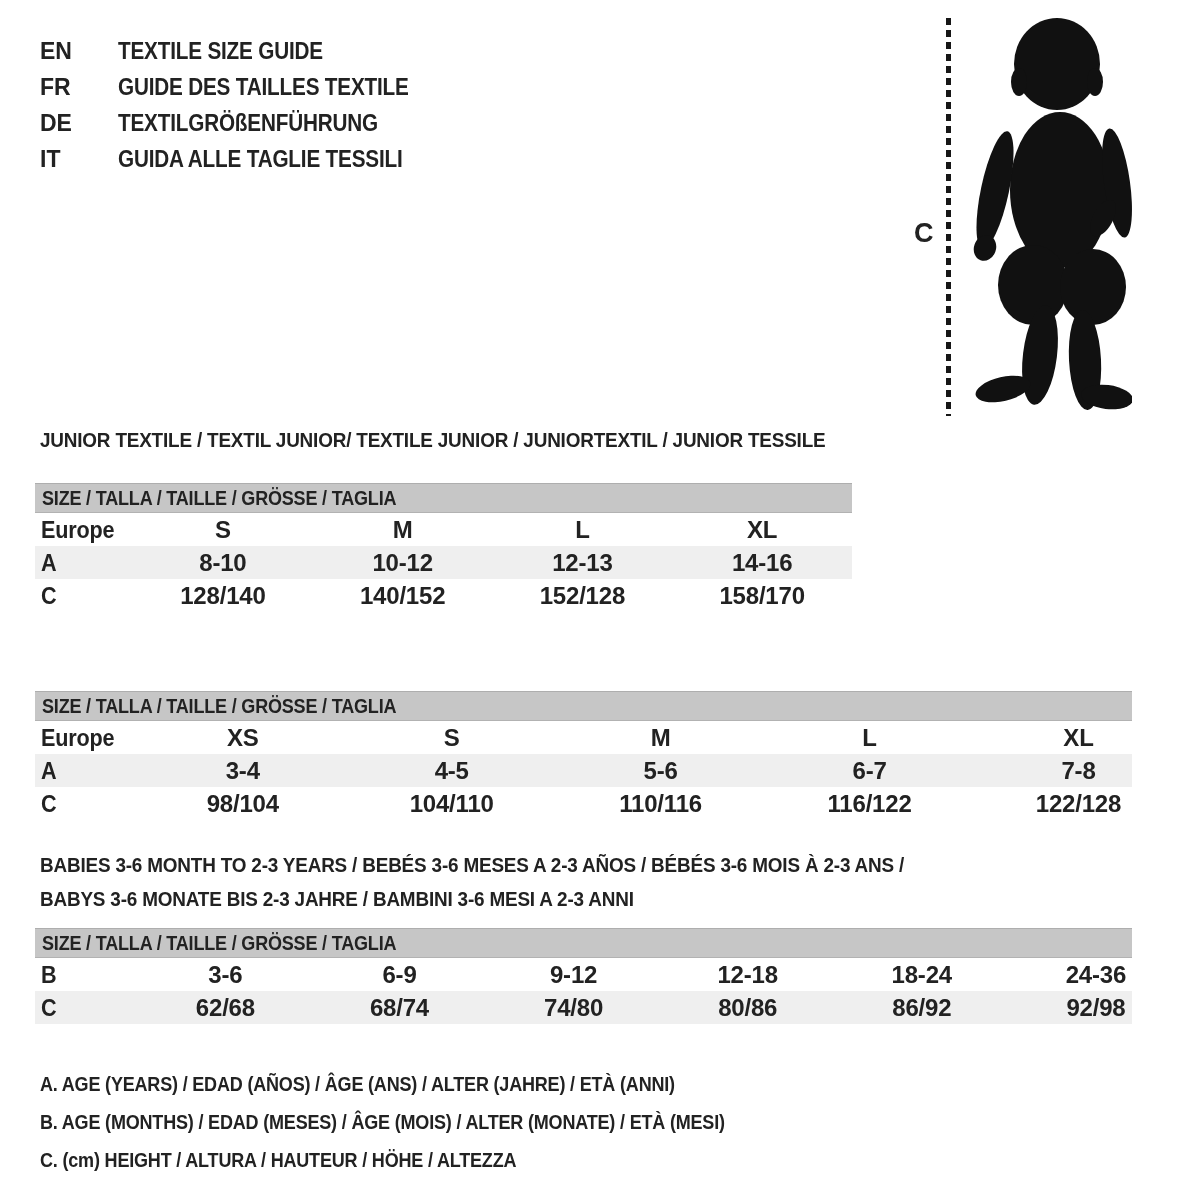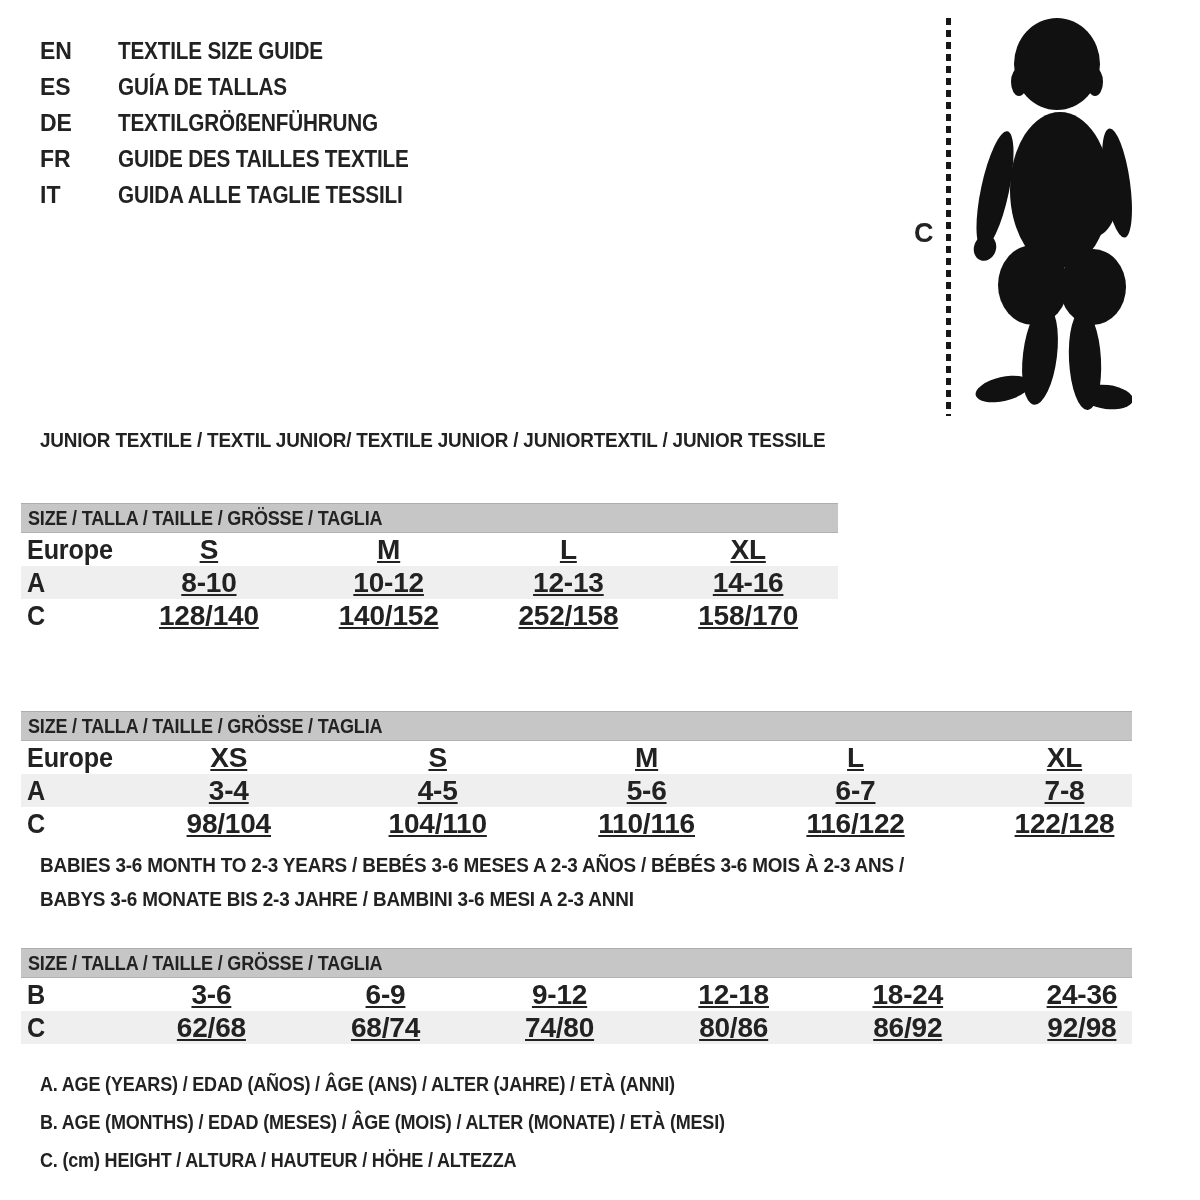--- a/index.html
+++ b/index.html
@@ -26,28 +26,28 @@
     position:absolute; left:46px; top:3px; width:5px; height:398px;
     background:repeating-linear-gradient(to bottom, #161616 0px, #161616 7px, transparent 7px, transparent 12px);
   }
   .figure svg { position:absolute; left:65px; top:0; width:175px; height:405px; }
 
   
   .sec-title { position:absolute; left:40px; font-size:21px; line-height:24px; }
   .sec-title.two-line { line-height:34px; }
   .sub-a { font-size:13px; vertical-align:-3px; letter-spacing:0; }
 
-  .size-table { position:absolute; left:21px;margin-top:20px; }
+  .size-table { position:absolute; left:35px; }
   .size-bar {
     height:28px; line-height:28px; background:#c6c6c6;
     border-top:1px solid #aeaeae; border-bottom:1px solid #b2b2b2;
     padding-left:7px; font-size:20px;
   }
   table { border-collapse:collapse; width:100%; table-layout:fixed; }
-  td { padding:0; height:33px; font-size:28px; text-align:center; letter-spacing:-0.2px;text-decoration:underline; }
+  td { padding:0; height:33px; font-size:24px; text-align:center; letter-spacing:-0.2px; }
   td.lbl { text-align:left; padding-left:6px; }
   tr.stripe { background:#efefef; }
 
   .t-junior  { width:817px; }
   .t-wide    { width:1148px; }
 
   
   .legend { position:absolute; left:40px; top:1071px; }
   .legend-line { height:38px; line-height:26px; font-size:20px; }
 </style>
@@ -55,30 +55,26 @@
 <body>
 
 <div class="page">
 
   <div class="lang-list">
     <div class="lang-row">
       <span class="lang-code">EN</span>
       <span class="cx">TEXTILE SIZE GUIDE</span>
     </div>
     <div class="lang-row">
-      <span class="lang-code">ES</span>
-      <span class="cx">GUÍA DE TALLAS</span>
+      <span class="lang-code">FR</span>
+      <span class="cx">GUIDE DES TAILLES TEXTILE</span>
     </div>
     <div class="lang-row">
       <span class="lang-code">DE</span>
       <span class="cx">TEXTILGRÖßENFÜHRUNG</span>
-    </div>
-    <div class="lang-row">
-      <span class="lang-code">FR</span>
-      <span class="cx">GUIDE DES TAILLES TEXTILE</span>
     </div>
     <div class="lang-row">
       <span class="lang-code">IT</span>
       <span class="cx">GUIDA ALLE TAGLIE TESSILI</span>
     </div>
   </div>
 
   <div class="figure">
     <span class="c-label">C</span>
     <div class="measure-line"></div>
@@ -129,21 +125,21 @@
         <td class="lbl"><span class="cx">A</span></td>
         <td>8-10</td>
         <td>10-12</td>
         <td>12-13</td>
         <td>14-16</td>
       </tr>
       <tr>
         <td class="lbl"><span class="cx">C</span></td>
         <td>128/140</td>
         <td>140/152</td>
-        <td>252/158</td>
+        <td>152/128</td>
         <td>158/170</td>
       </tr>
     </tbody>
       </table>
   </div>
 
   <div class="size-table t-wide" style="top:691px">
     <div class="size-bar">
       <span class="cx">SIZE / TALLA / TAILLE / GRÖSSE / TAGLIA</span>
     </div>

